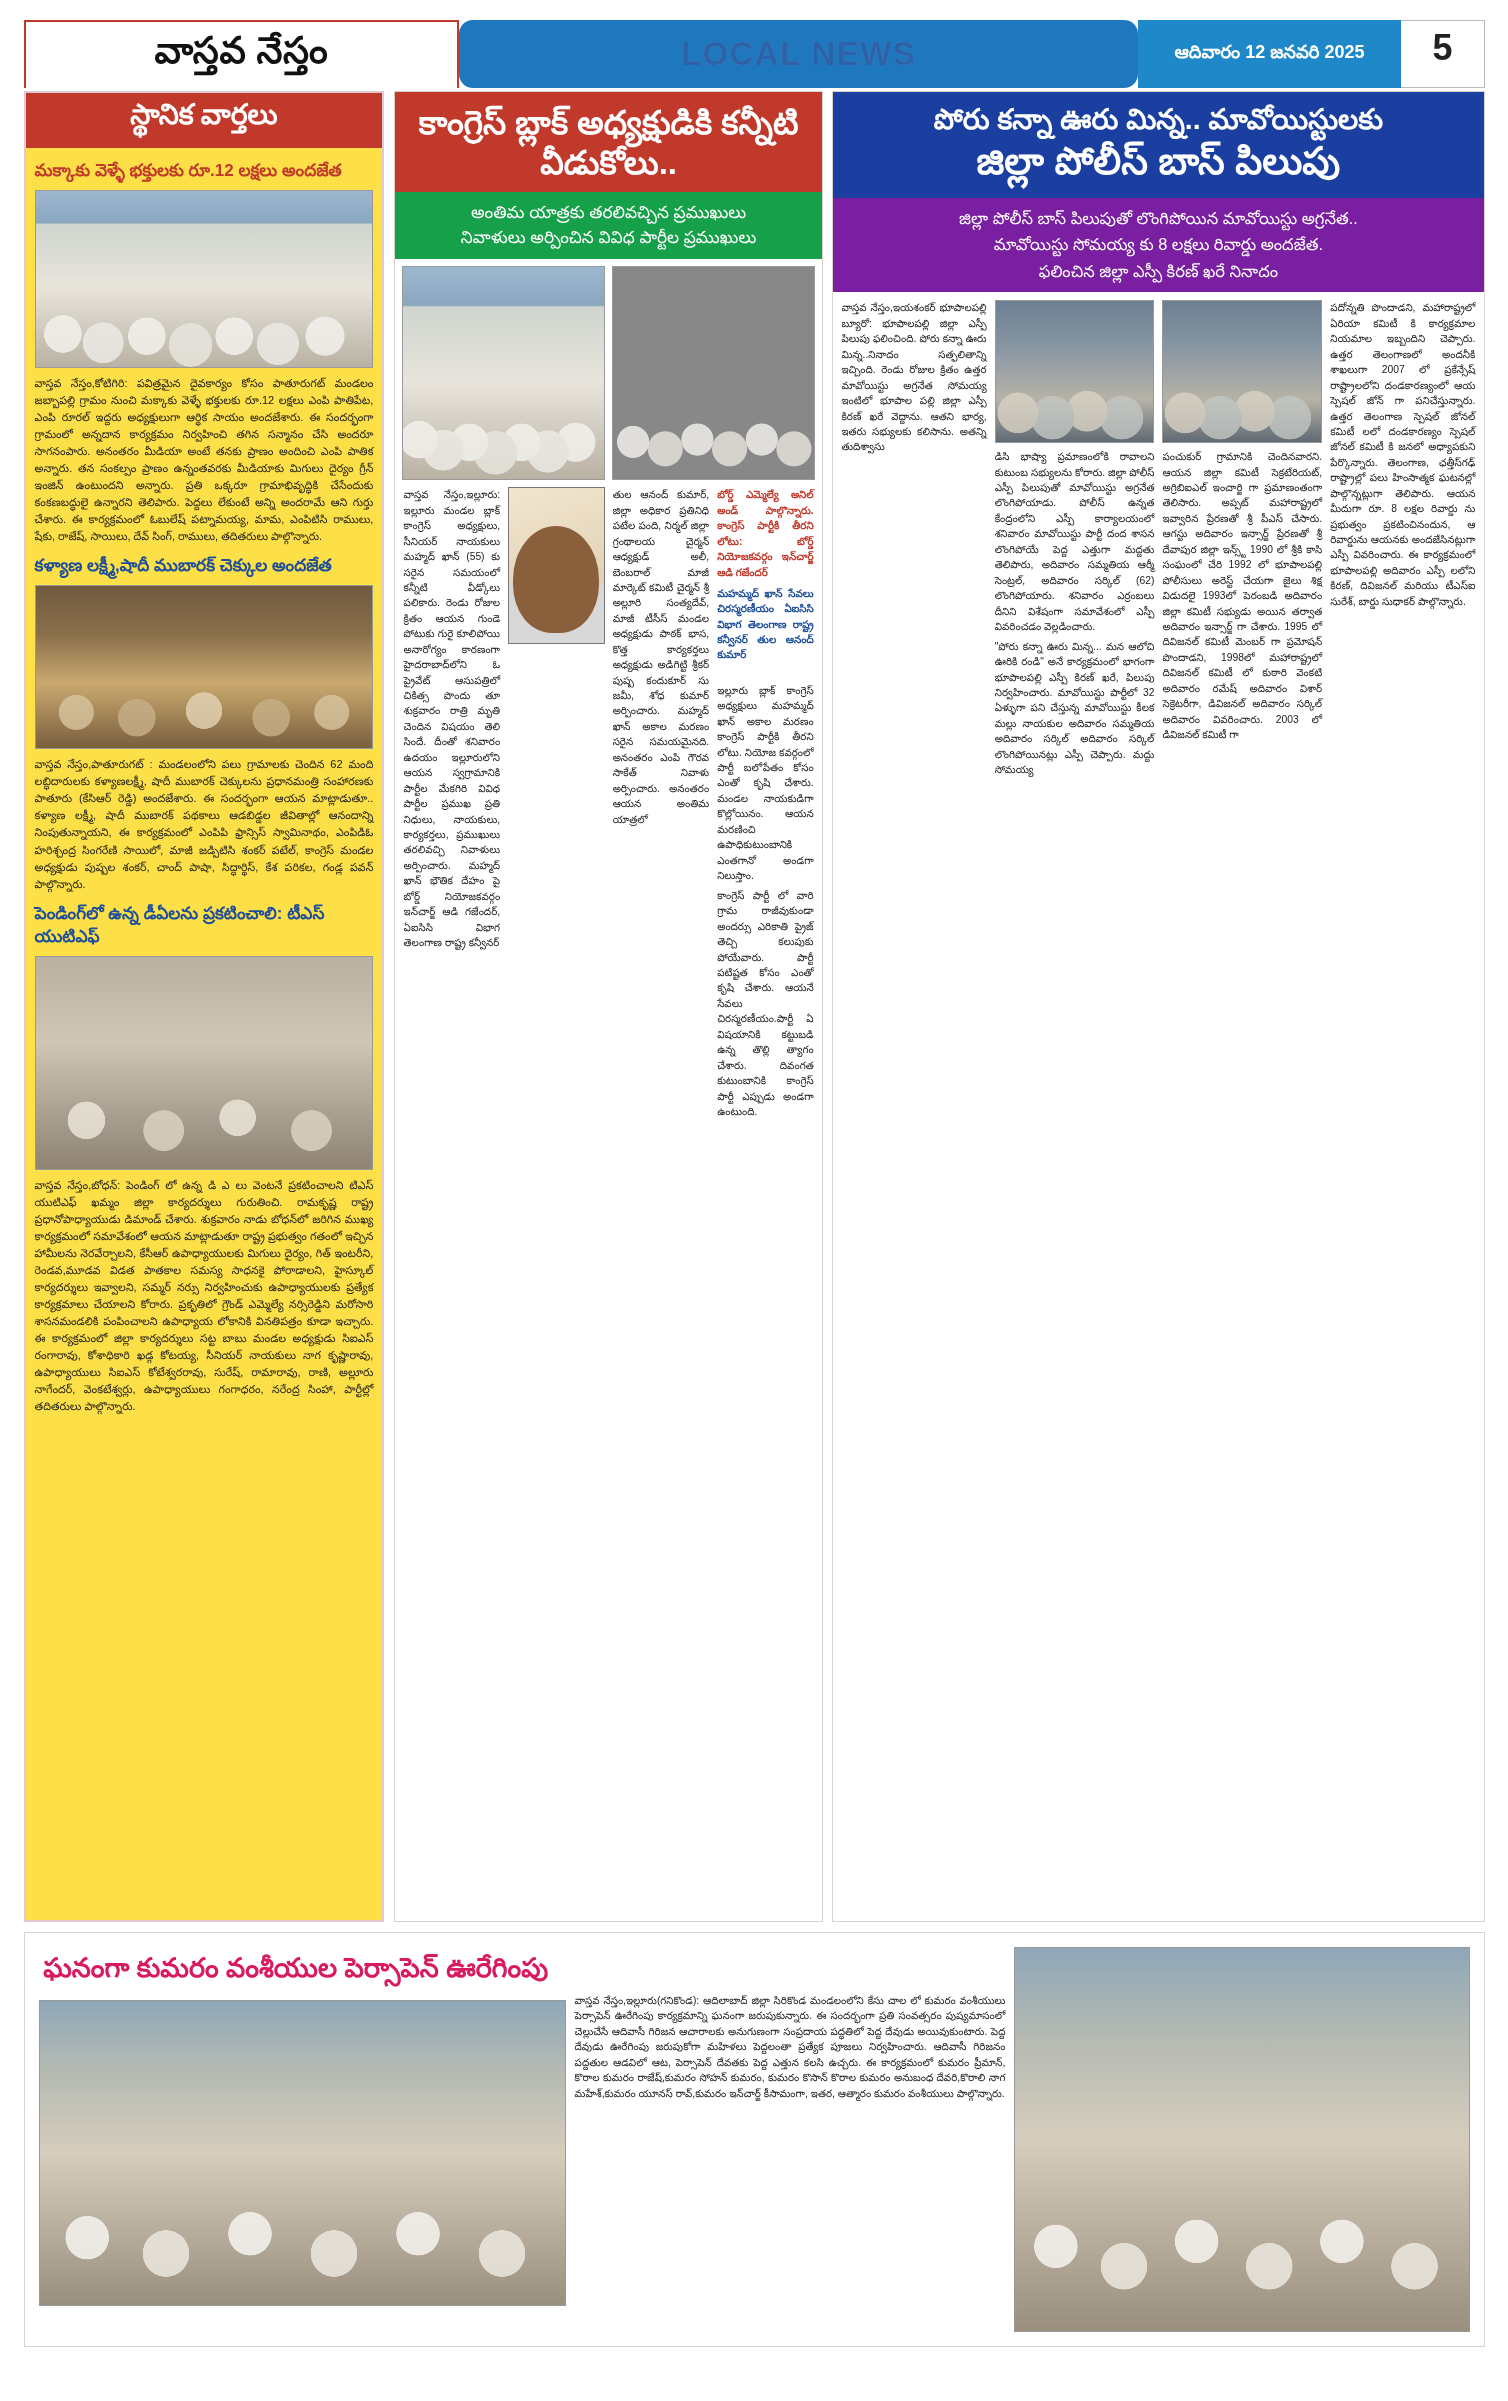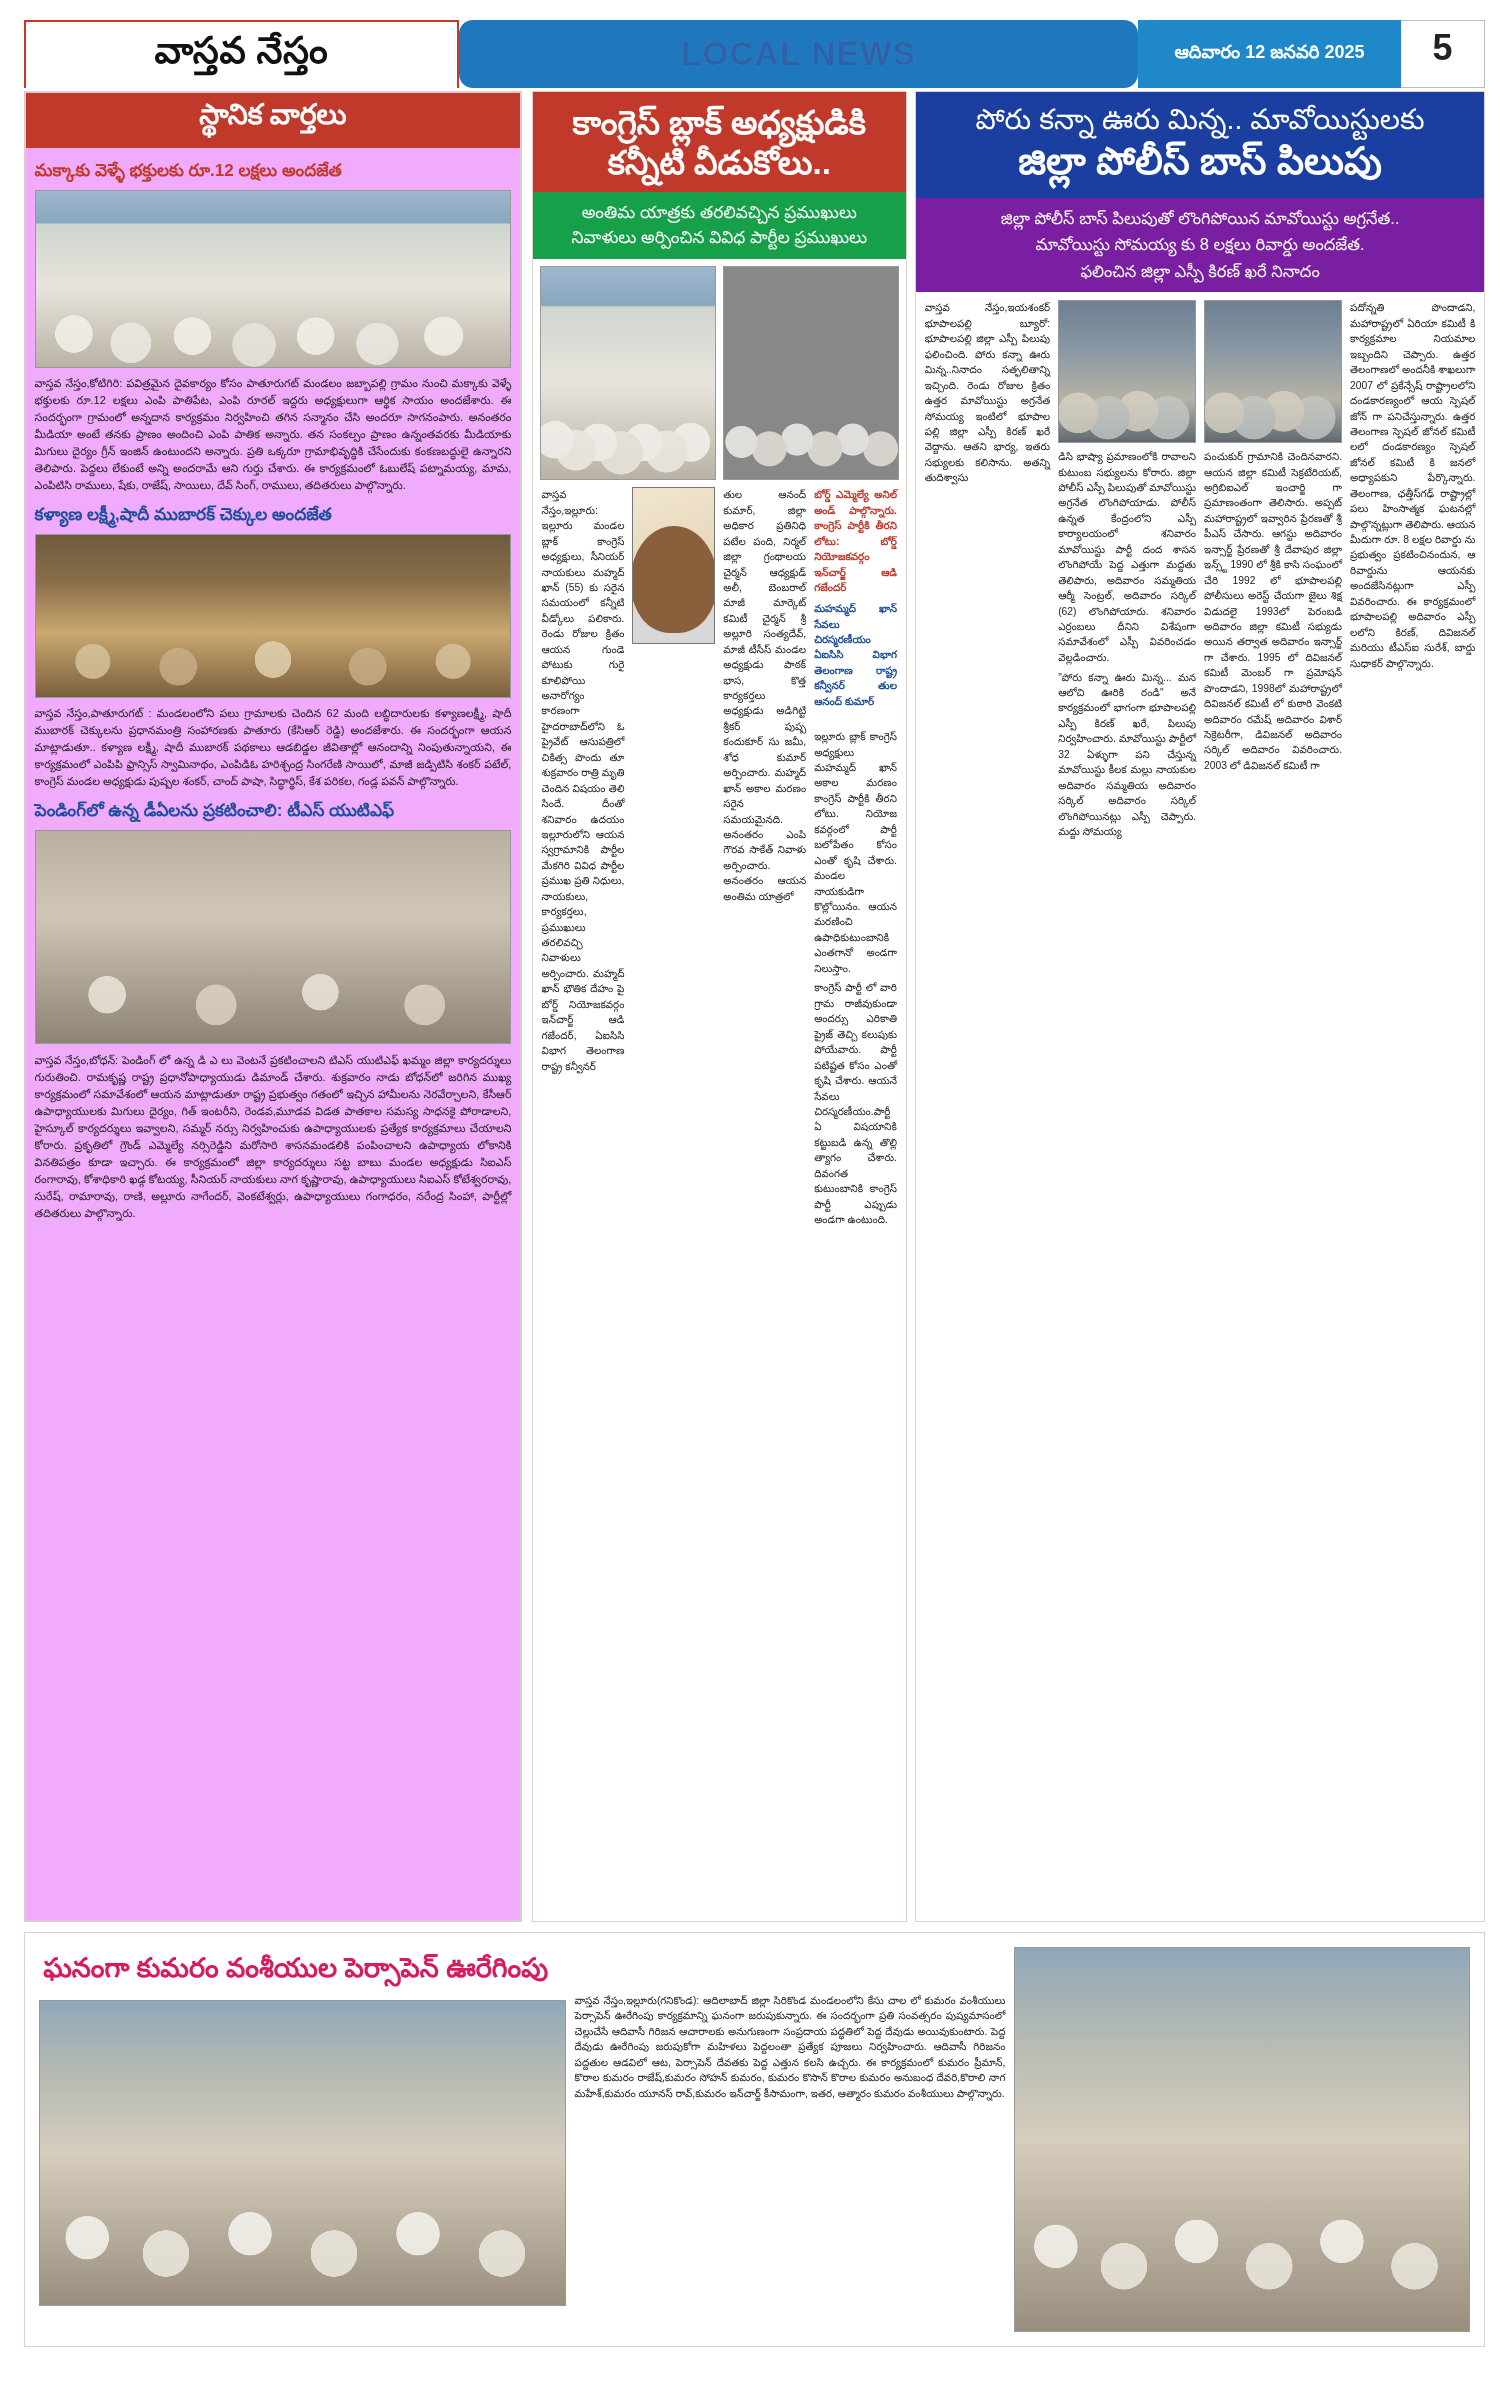--- a/index.html
+++ b/index.html
@@ -81,23 +81,23 @@
     padding-top: 5.7px;
   }
 
   
   .body-wrap {
     display: flex;
     gap: 10px;
     height: 1831px;
   }
   .left-col {
-    width: 498px;
+    width: 360px;
     border: 2.1px solid #e2c9cf;
-    background: #f0abfc;
+    background: #fde047;
     padding: 0 8.6px 8.6px 8.6px;
   }
   .right-col {
     flex: 1;
     display: flex;
     flex-direction: row;
     gap: 8.6px;
   }
 
   
@@ -212,21 +212,21 @@
     margin-top: 5.7px;
   }
 
   
   .hdr-blue {
     background: #1a3fa0;
     color: #fff;
     text-align: center;
     padding: 10px 7.1px 13px 7.1px;
   }
-  .hdr-blue .l1 { font-size: 28.5px; font-weight: normal; line-height:1.25; }
+  .hdr-blue .l1 { font-size: 28.5px; font-weight: bold; line-height:1.25; }
   .hdr-blue .l2 { font-size: 38px; font-weight: bold; line-height:1.25; }
   .hdr-violet {
     background: #7b1fa2;
     color: #fff;
     text-align: center;
     font-size: 16.4px;
     line-height: 1.6;
     padding: 7.1px 10px 8.6px 10px;
   }
 

